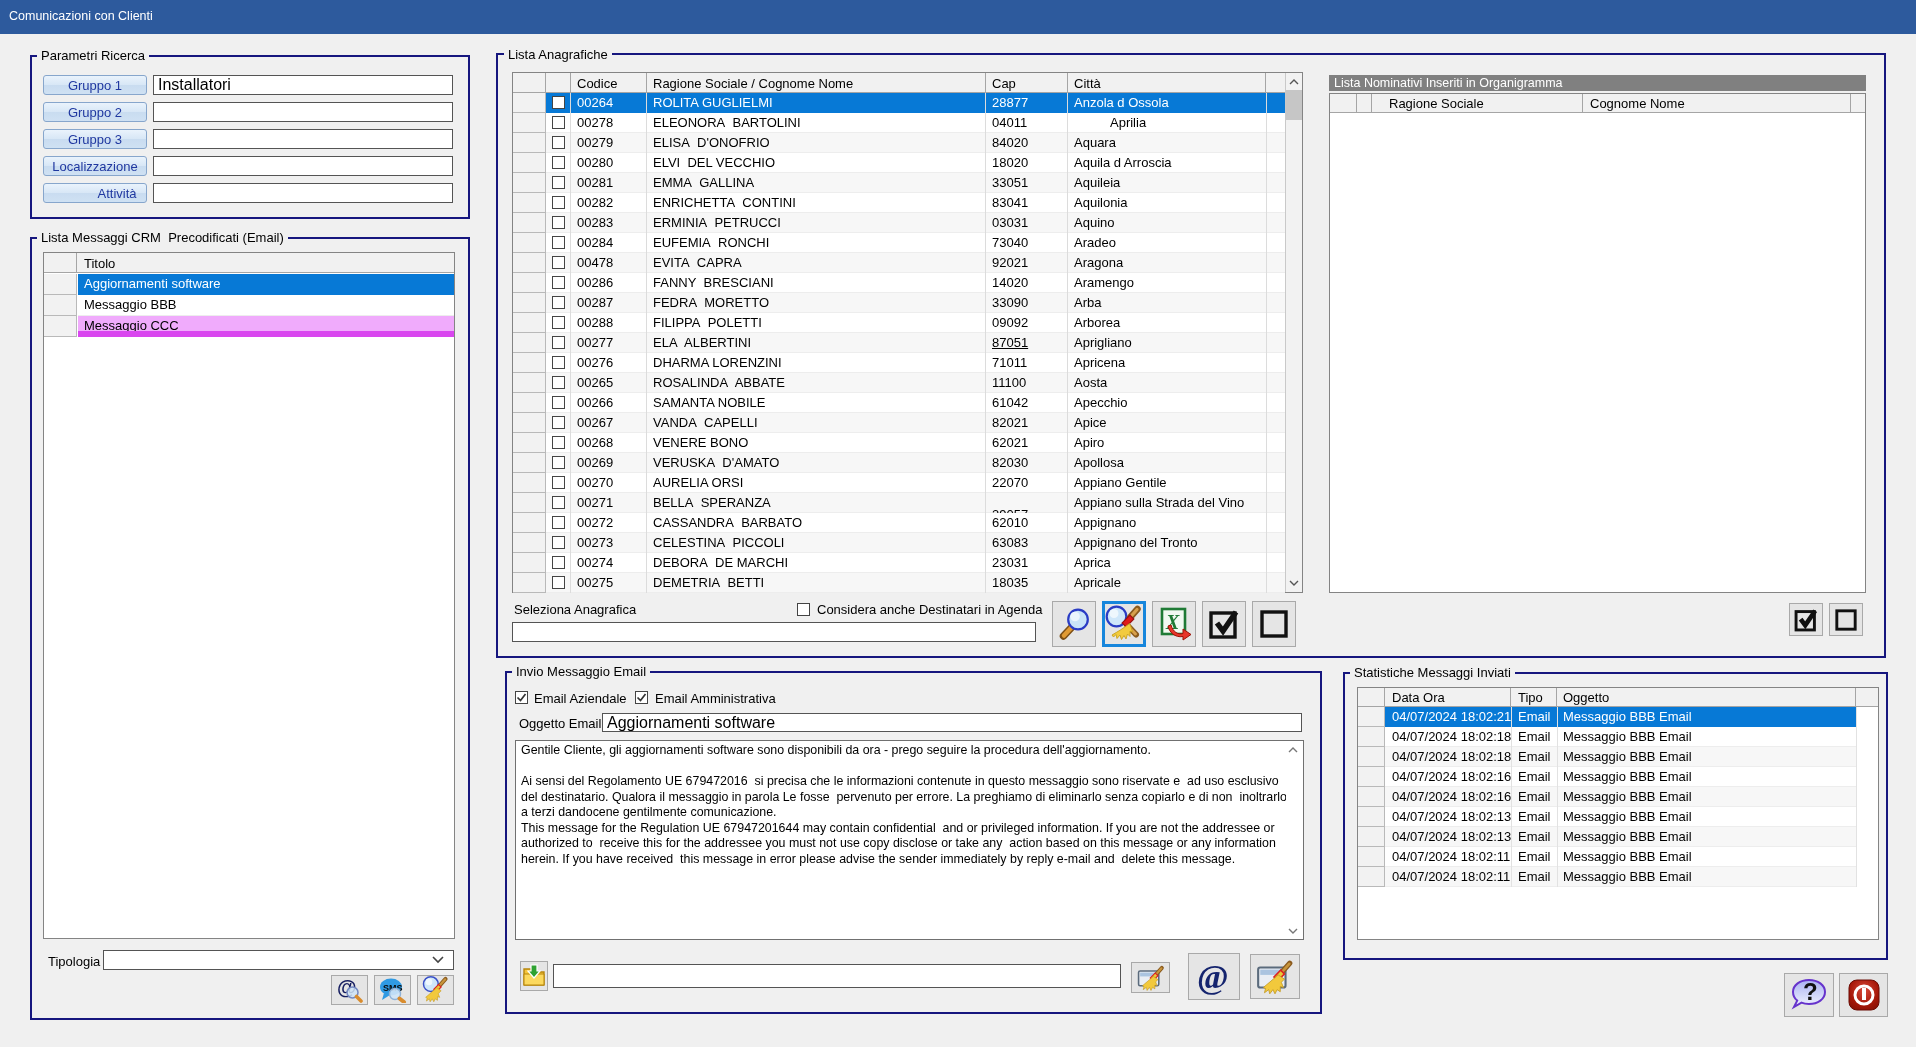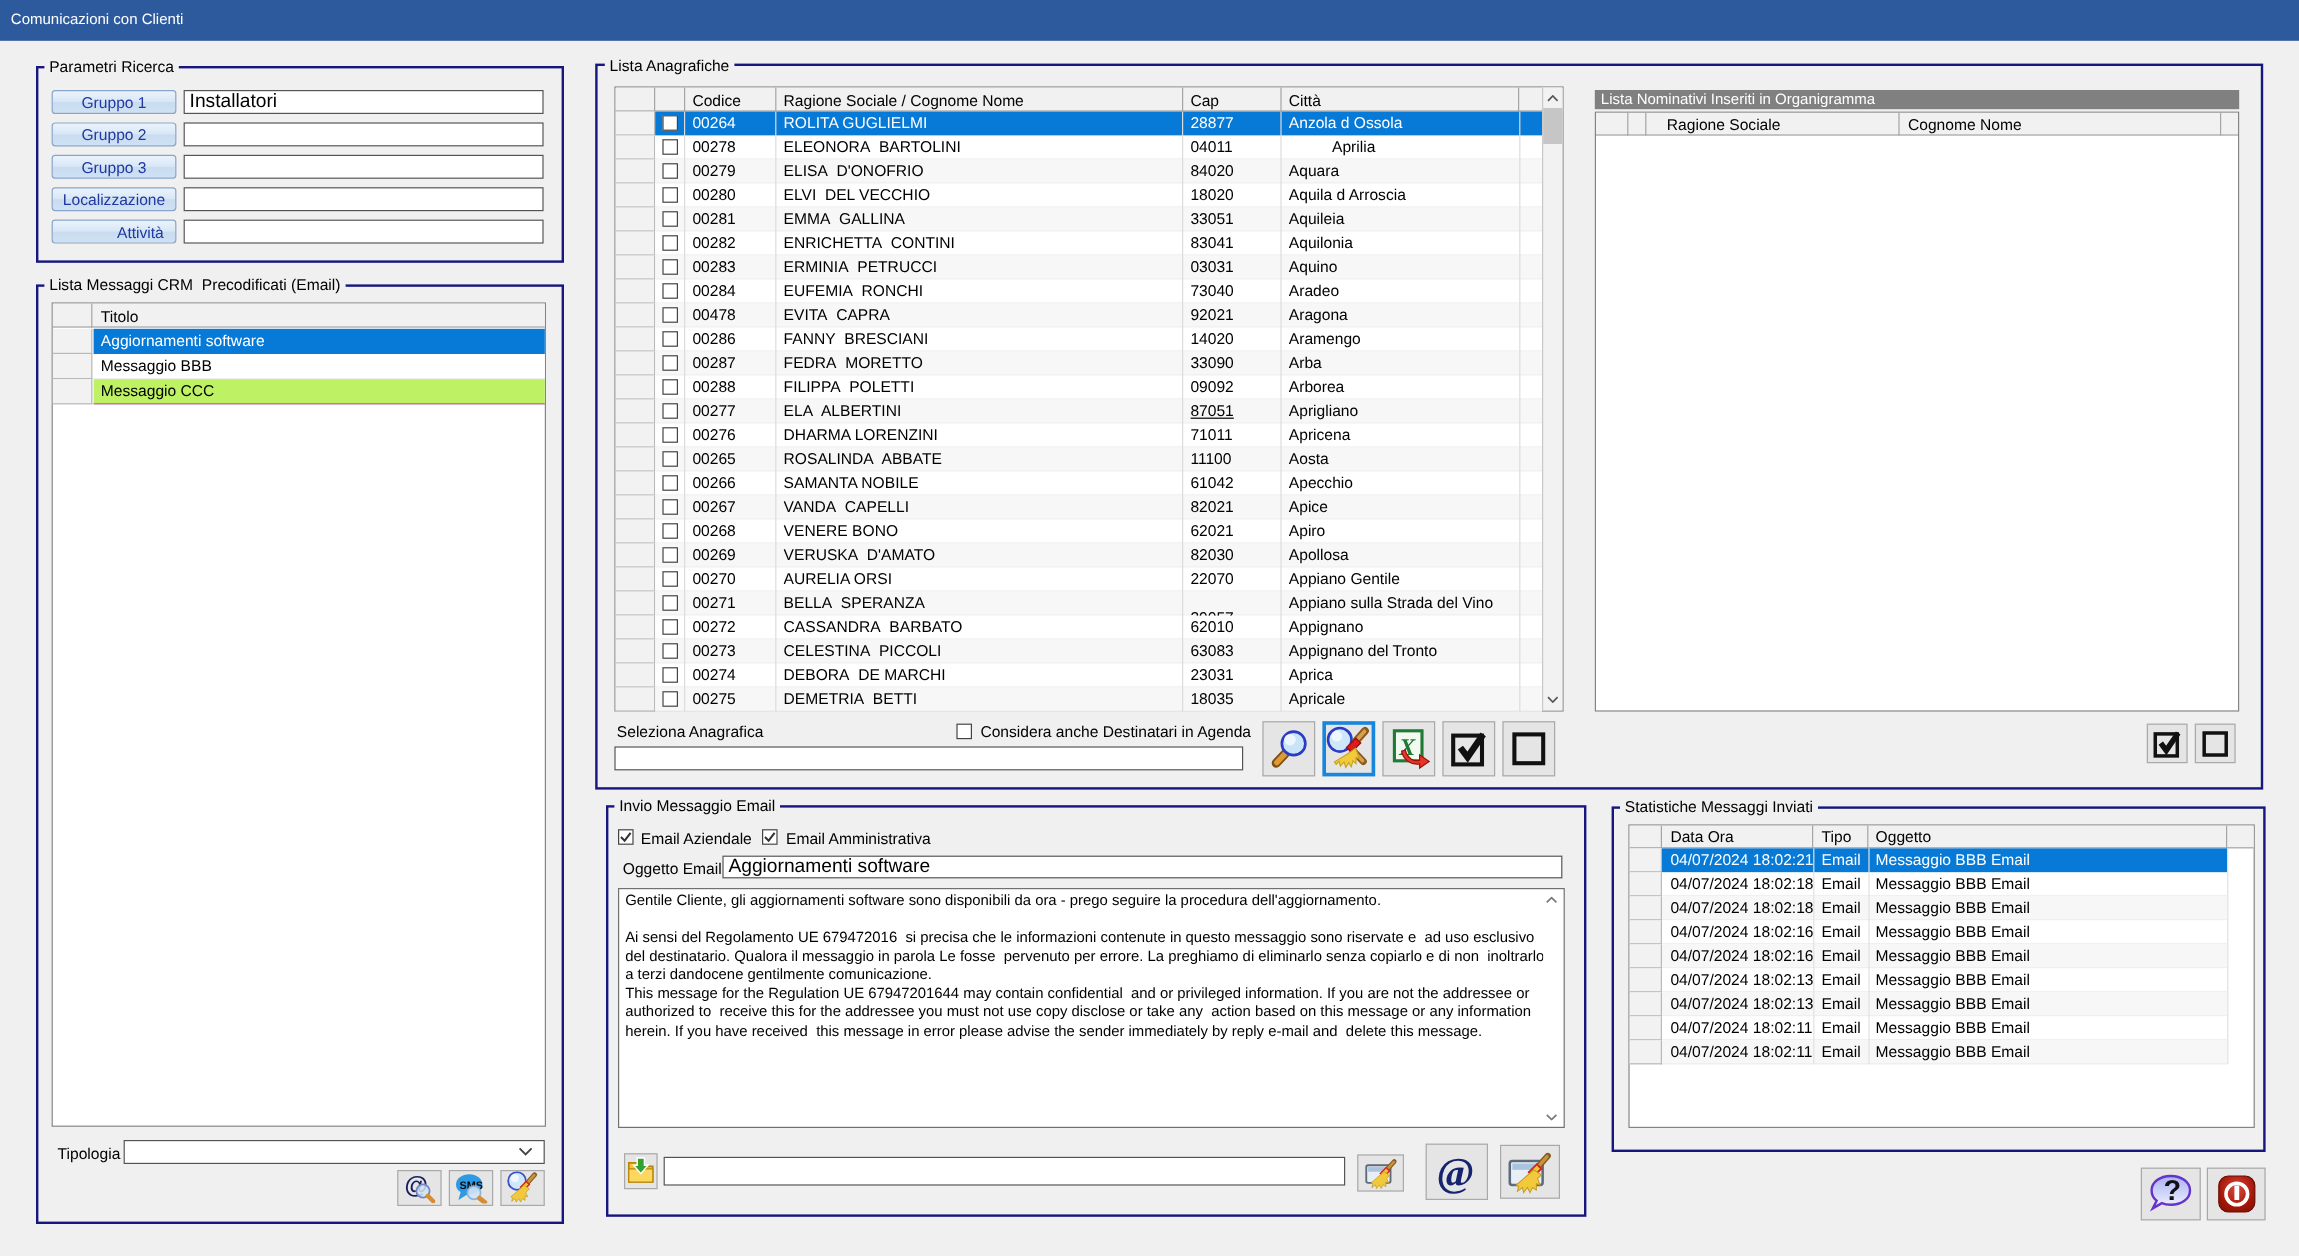--- a/index.html
+++ b/index.html
@@ -30,21 +30,21 @@
 <div class="gl" style="left:37px;top:230px;">Lista Messaggi CRM&nbsp; Precodificati (Email)</div>
 <div class="a" style="left:43px;top:252px;width:412px;height:687px;background:#fff;border:1px solid #848484;"></div>
 <div class="a" style="left:44px;top:253px;width:410px;height:20px;background:#f1f1f1;border-bottom:1px solid #a5a5a5;"></div>
 <div class="a" style="left:44px;top:253px;width:33px;height:20px;border-right:1px solid #a5a5a5;"></div>
 <div class="a" style="left:84px;top:256px;">Titolo</div>
 <div class="rh" style="left:44px;top:274px;width:33px;height:21px;"></div>
 <div class="cell" style="left:78px;top:274px;width:376px;height:21px;background:#0779d6;color:#fff;line-height:20px;padding-left:6px;">Aggiornamenti software</div>
 <div class="rh" style="left:44px;top:295px;width:33px;height:21px;"></div>
 <div class="cell" style="left:78px;top:295px;width:376px;height:21px;background:#ffffff;border-bottom:1px solid #ededed;line-height:20px;padding-left:6px;">Messaggio BBB</div>
 <div class="rh" style="left:44px;top:316px;width:33px;height:21px;"></div>
-<div class="cell" style="left:78px;top:316px;width:376px;height:21px;background:#bef264;border-bottom:1px solid #d946ef;line-height:20px;padding-left:6px;">Messaggio CCC</div>
+<div class="cell" style="left:78px;top:316px;width:376px;height:21px;background:#f0abfc;border-bottom:6px solid #d946ef;line-height:20px;padding-left:6px;">Messaggio CCC</div>
 <div class="a" style="left:48px;top:954px;">Tipologia</div>
 <div class="tf" style="left:103px;top:950px;width:351px;height:20px;"></div>
 <svg class="a" style="left:432px;top:956px;" width="12" height="8">
     <polyline points="1,1 6,6 11,1" fill="none" stroke="#444" stroke-width="1.6"></polyline>
   </svg>
 <div class="ib" style="left:331px;top:975px;width:37px;height:30px;">
     <svg width="26" height="26" viewBox="0 0 26 26">
 <text x="0" y="17" font-family="Liberation Sans" font-size="20" font-weight="bold" fill="#151d60">@</text>
 <circle cx="15.5" cy="15.5" r="5.5" fill="#cfe4f7" fill-opacity="0.85" stroke="#7388c2" stroke-width="1.5"></circle>
 <line x1="19.5" y1="19.5" x2="24" y2="24" stroke="#d98c2e" stroke-width="3.6" stroke-linecap="round"></line>

